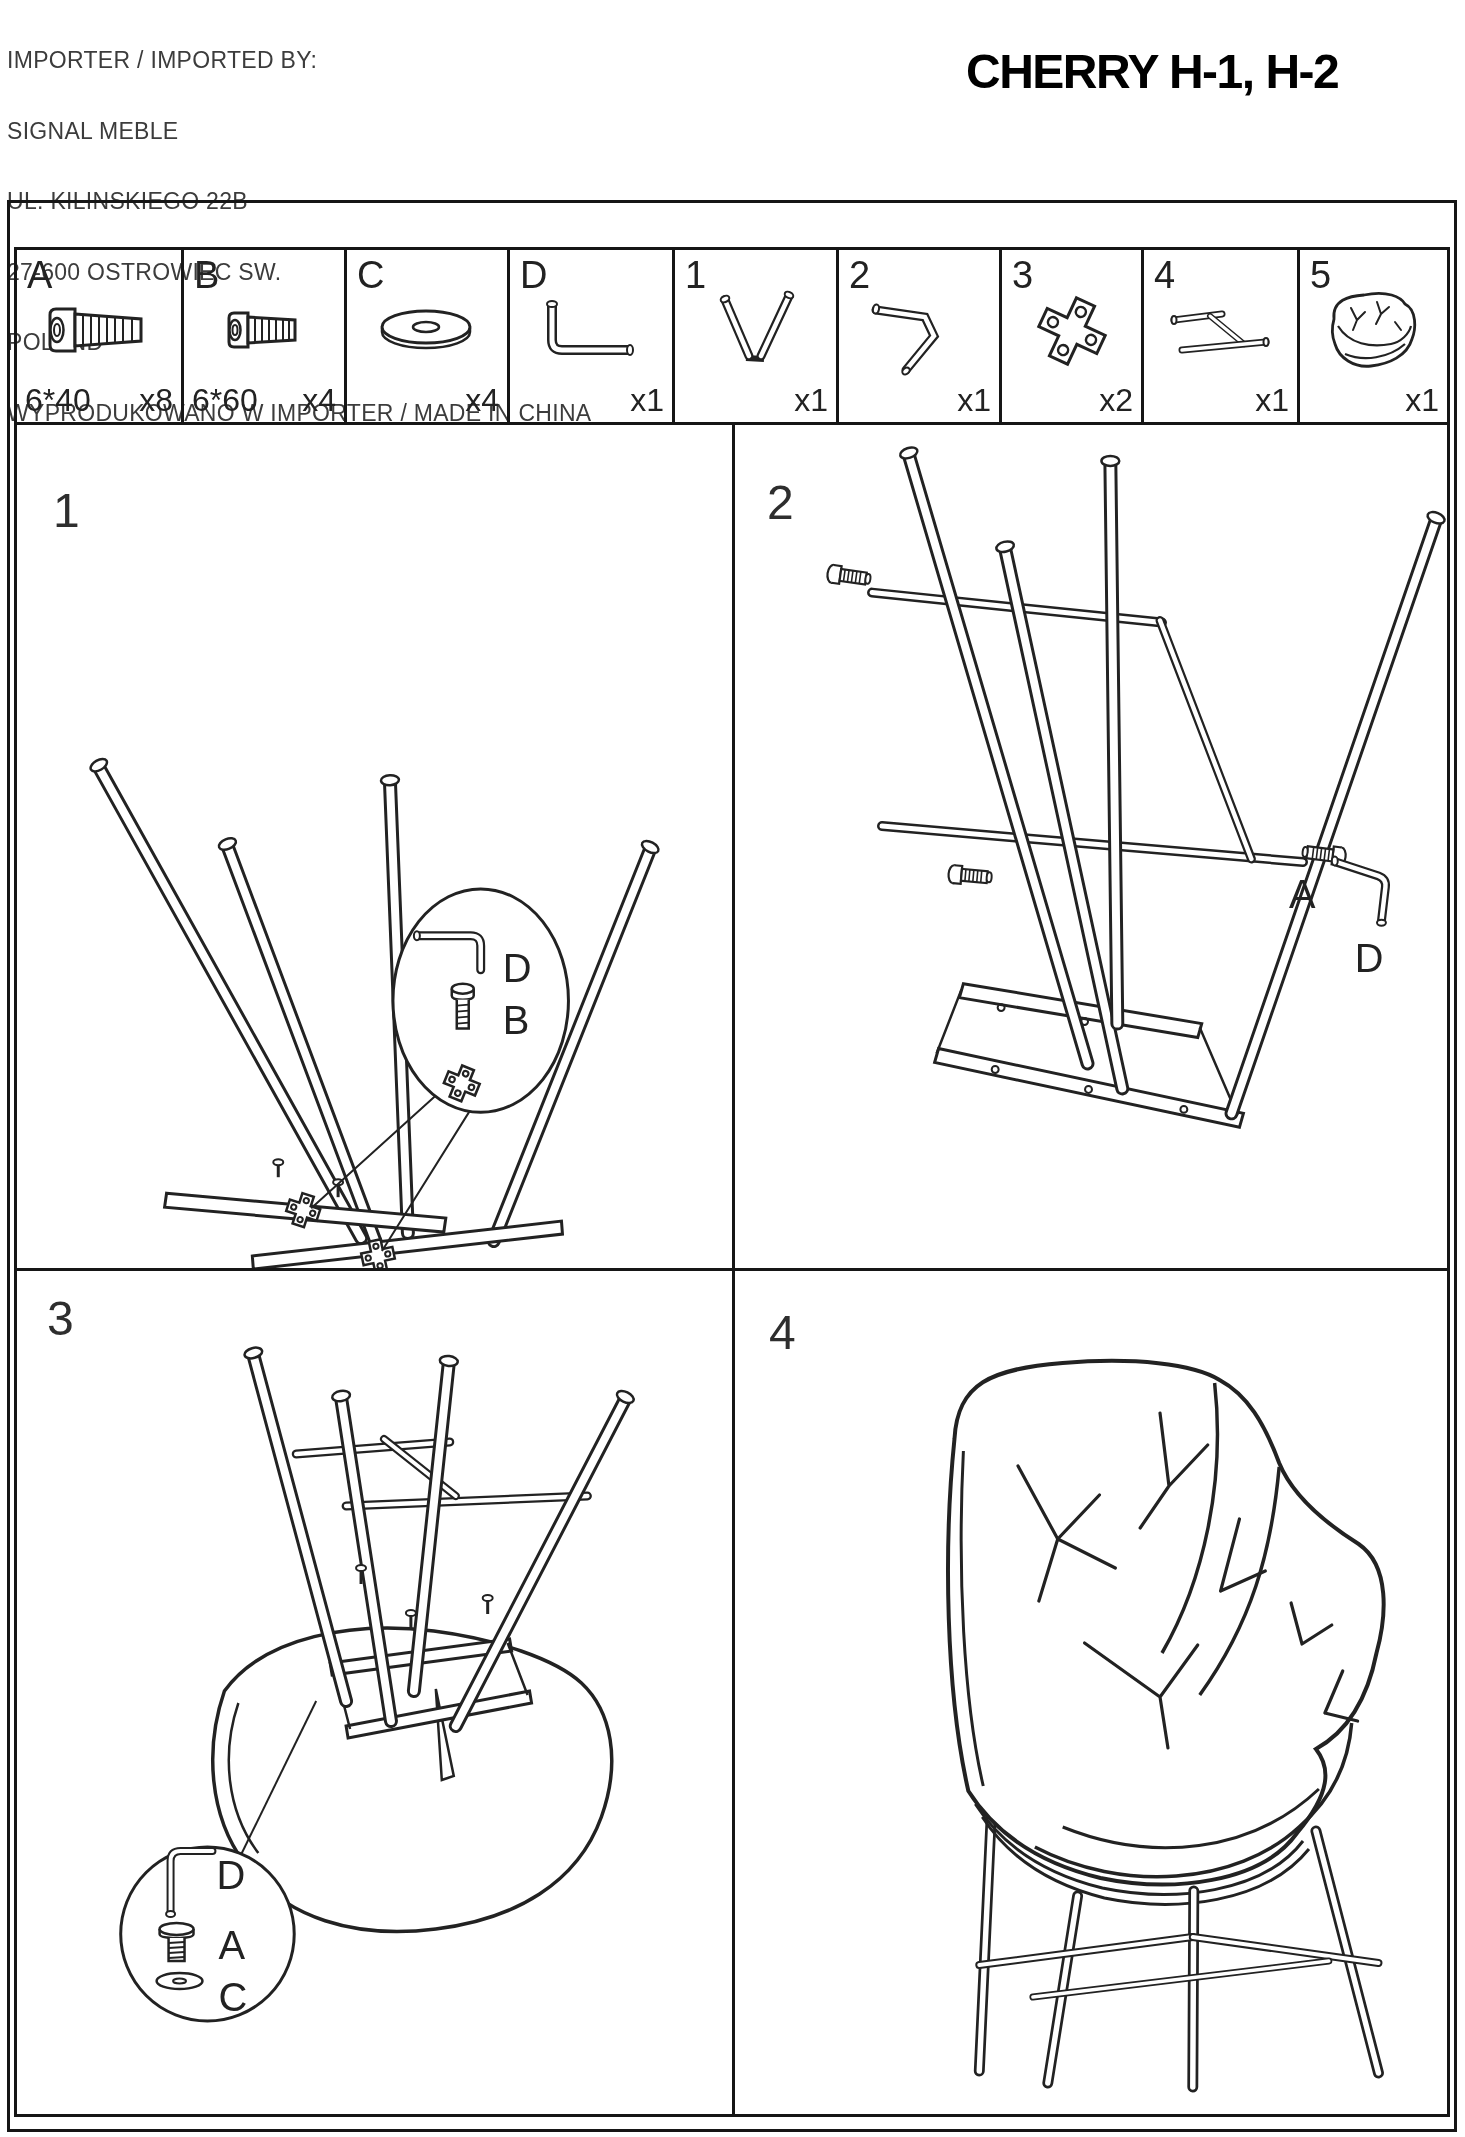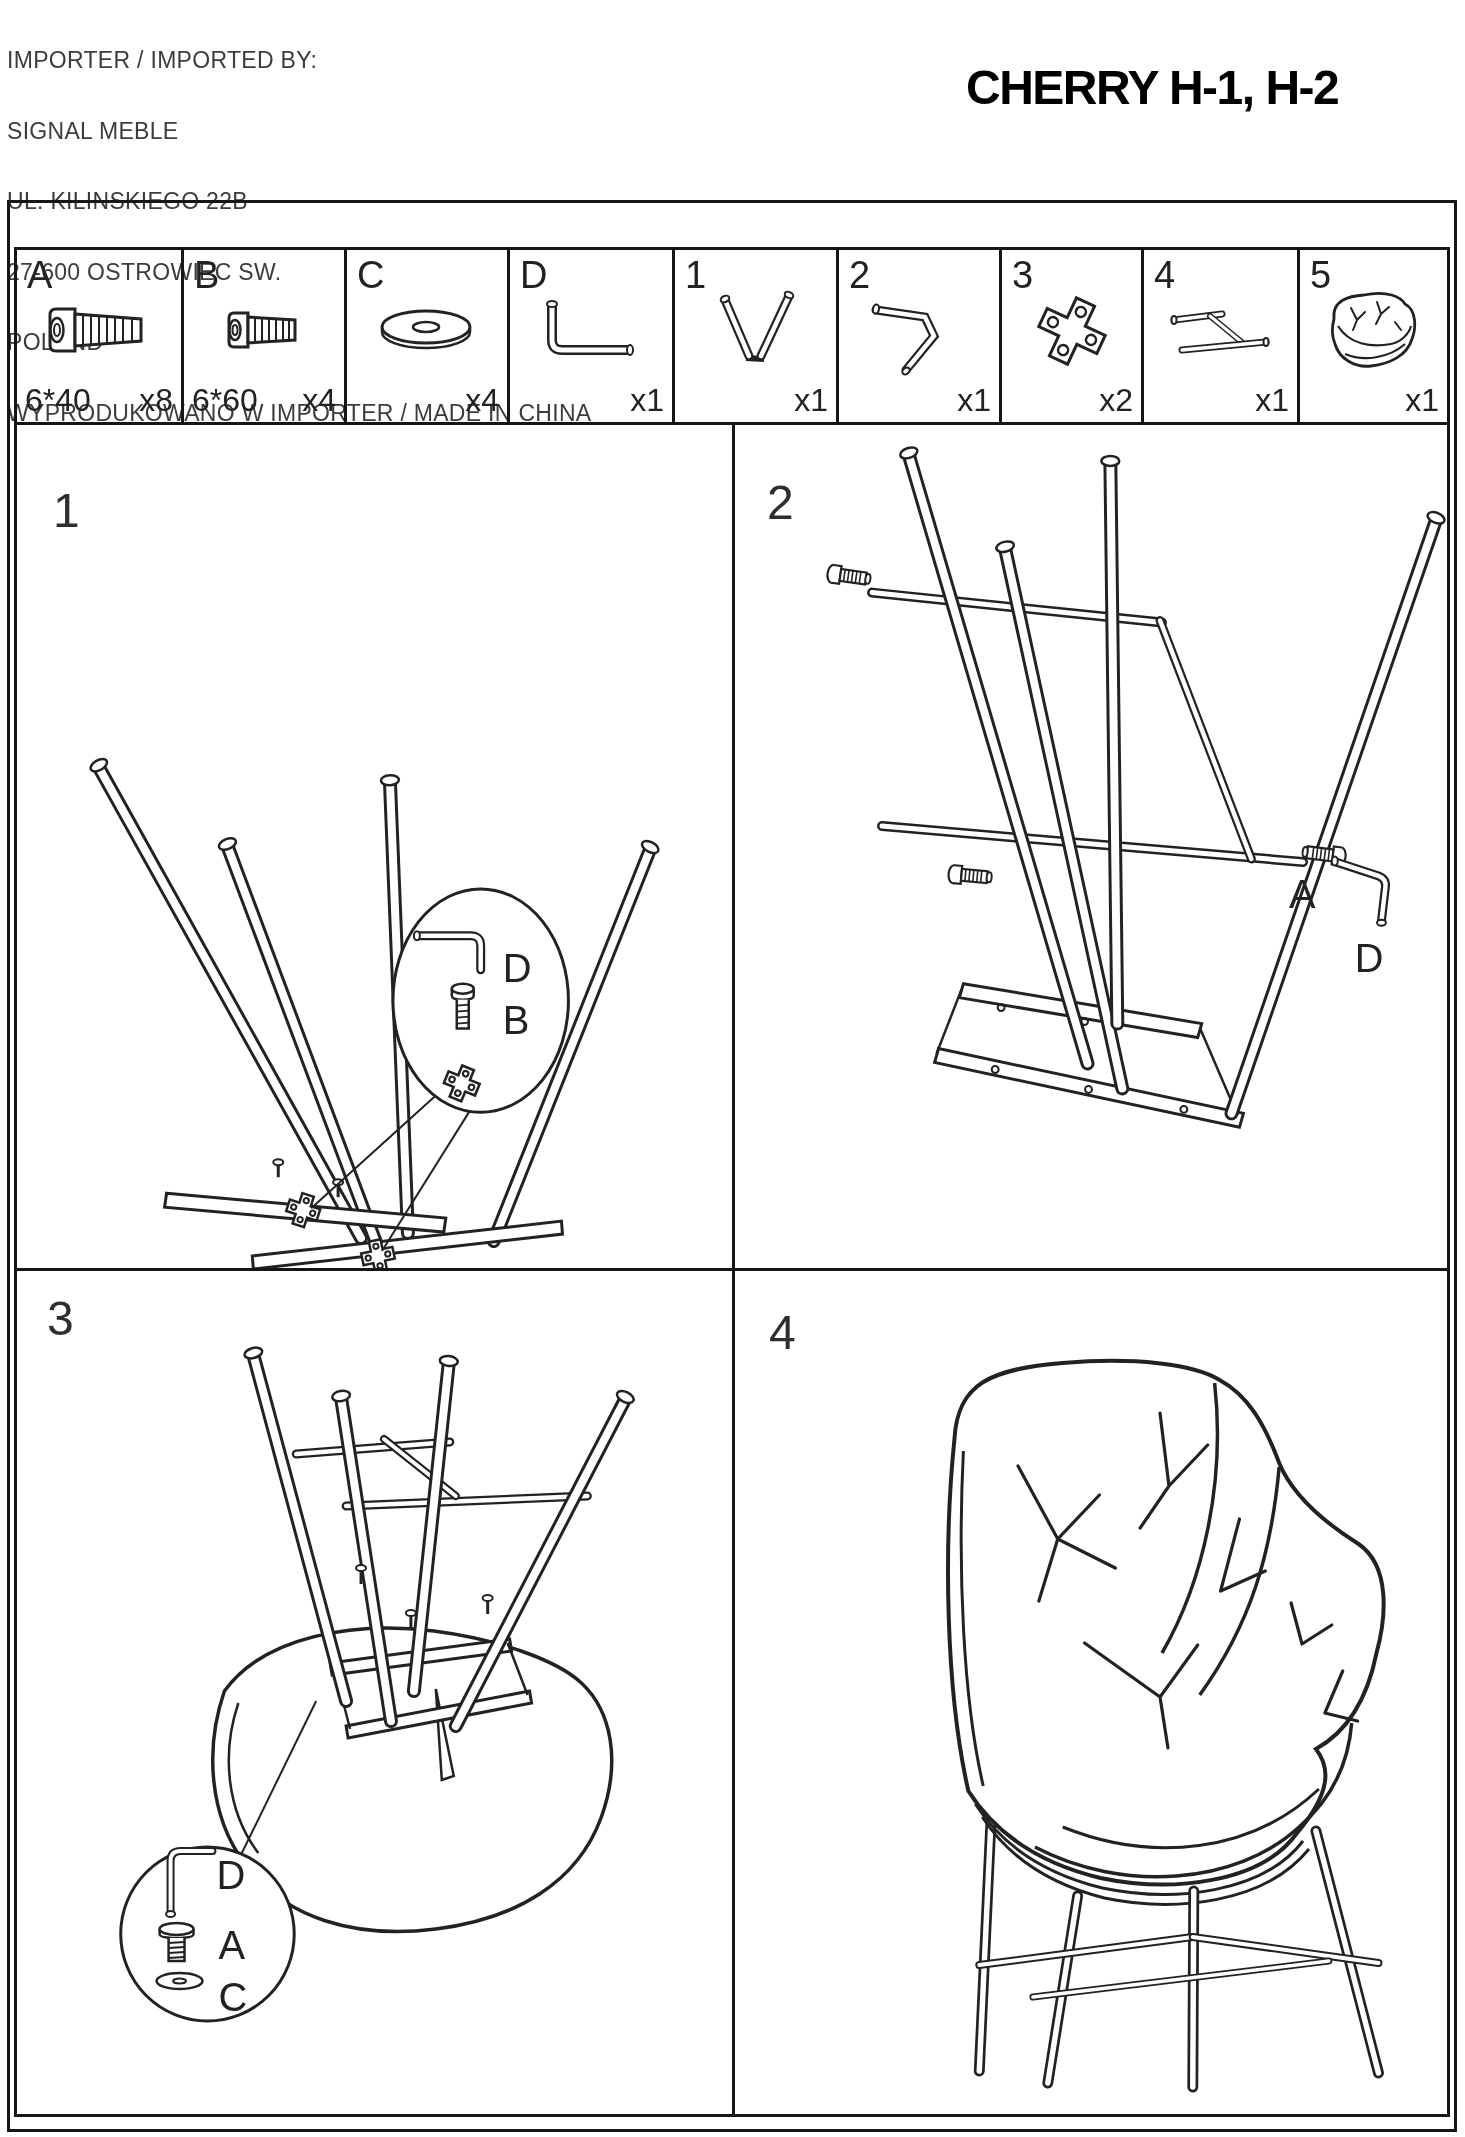--- a/index.html
+++ b/index.html
@@ -1,21 +1,21 @@
 <!DOCTYPE html>
 <html><head>
 <meta charset="utf-8">
 <style>
   html,body{margin:0;padding:0;}
   body{
     width:1465px;height:2137px;position:relative;background:#ffffff;
     font-family:"Liberation Sans",sans-serif;color:#1a1a1a;overflow:hidden;
   }
   .hdr{position:absolute;left:7px;top:2px;font-size:23px;line-height:23.5px;color:#3c3c3c;letter-spacing:.3px;white-space:pre;}
-  .title{position:absolute;left:966px;top:60px;font-size:48px;font-weight:bold;color:#000;letter-spacing:-1.5px;}
+  .title{position:absolute;left:966px;top:44px;font-size:48px;font-weight:bold;color:#000;letter-spacing:-1.5px;}
   .frame{position:absolute;left:7px;top:200px;width:1450px;height:1932px;border:3px solid #161616;box-sizing:border-box;}
   .inner{position:absolute;left:4px;right:4px;top:44px;bottom:12px;border:3px solid #161616;}
   .parts-row{display:flex;height:175px;border-bottom:3px solid #161616;box-sizing:border-box;}
   .part-cell{position:relative;border-right:3px solid #161616;box-sizing:border-box;height:172px;}
   .pc1{width:167px}.pc2{width:163px}.pc3{width:163px}.pc4{width:165px}.pc5{width:164px}
   .pc6{width:163px}.pc7{width:142px}.pc8{width:156px}.pc9{width:147px;border-right:none}
   .part-letter{position:absolute;top:4px;left:10px;font-size:38px;color:#222;}
   .part-bottom{position:absolute;bottom:3px;left:8px;right:8px;display:flex;justify-content:space-between;font-size:32px;color:#222;}
   .part-icon{position:absolute;left:0;right:0;top:30px;height:100px;display:flex;align-items:center;justify-content:center;}
   .steps-grid{position:absolute;top:175px;left:0;right:0;bottom:0;display:grid;grid-template-columns:718px 1fr;grid-template-rows:846px 1fr;}

